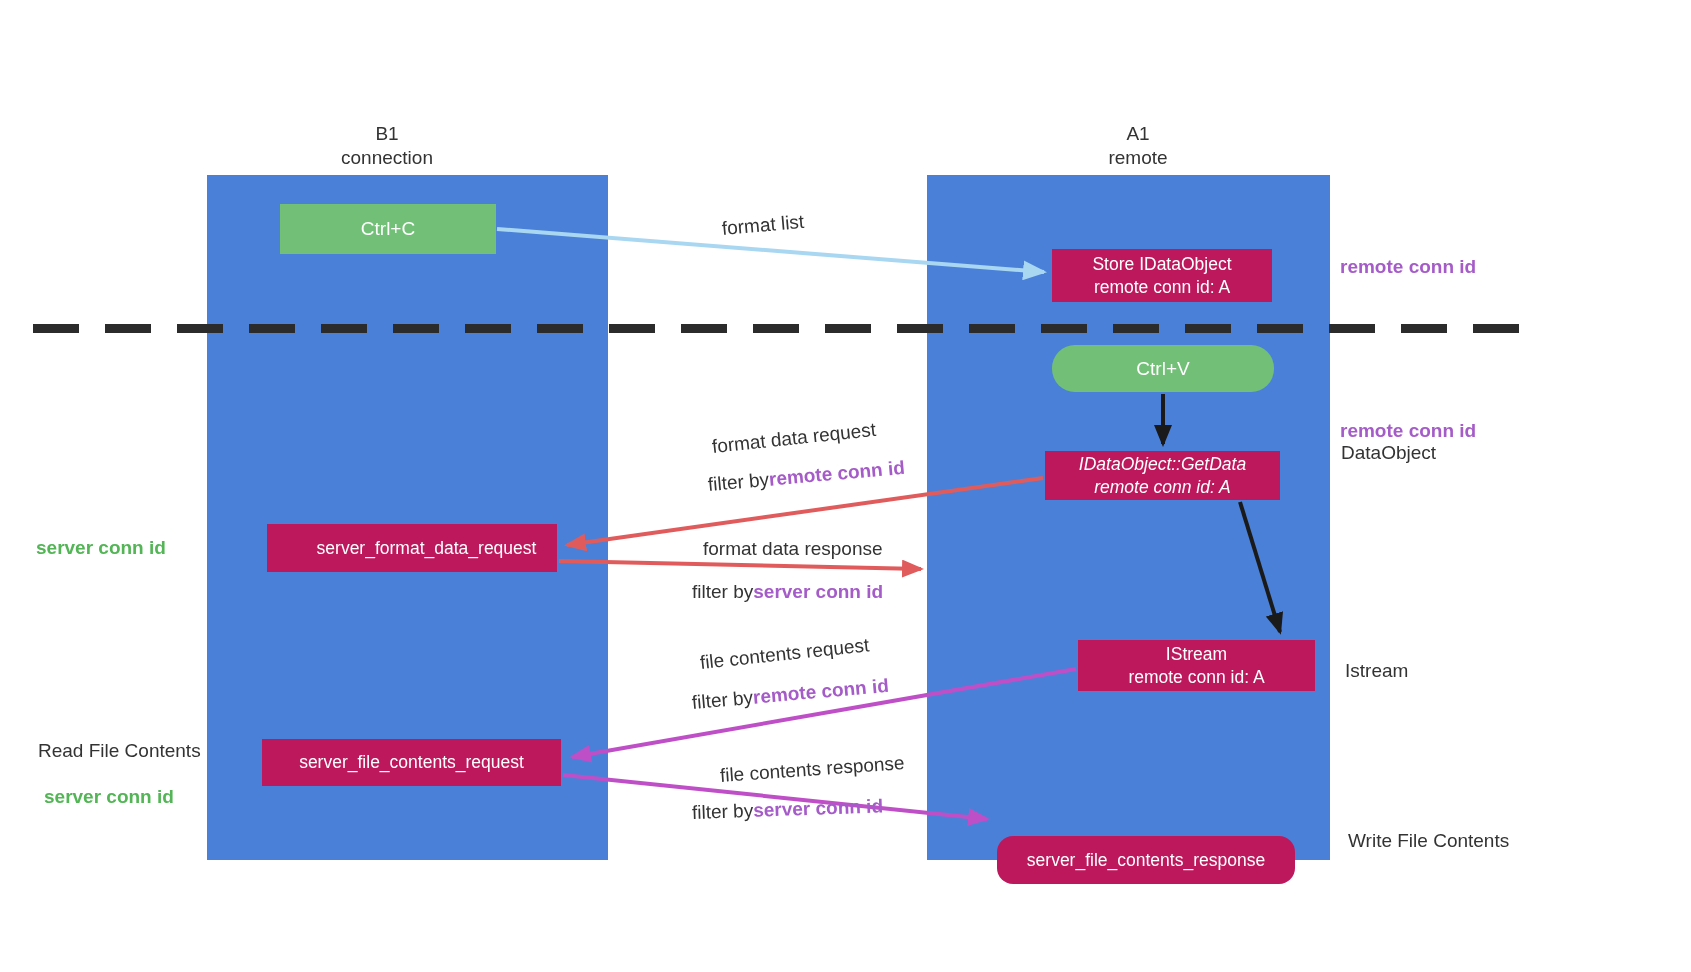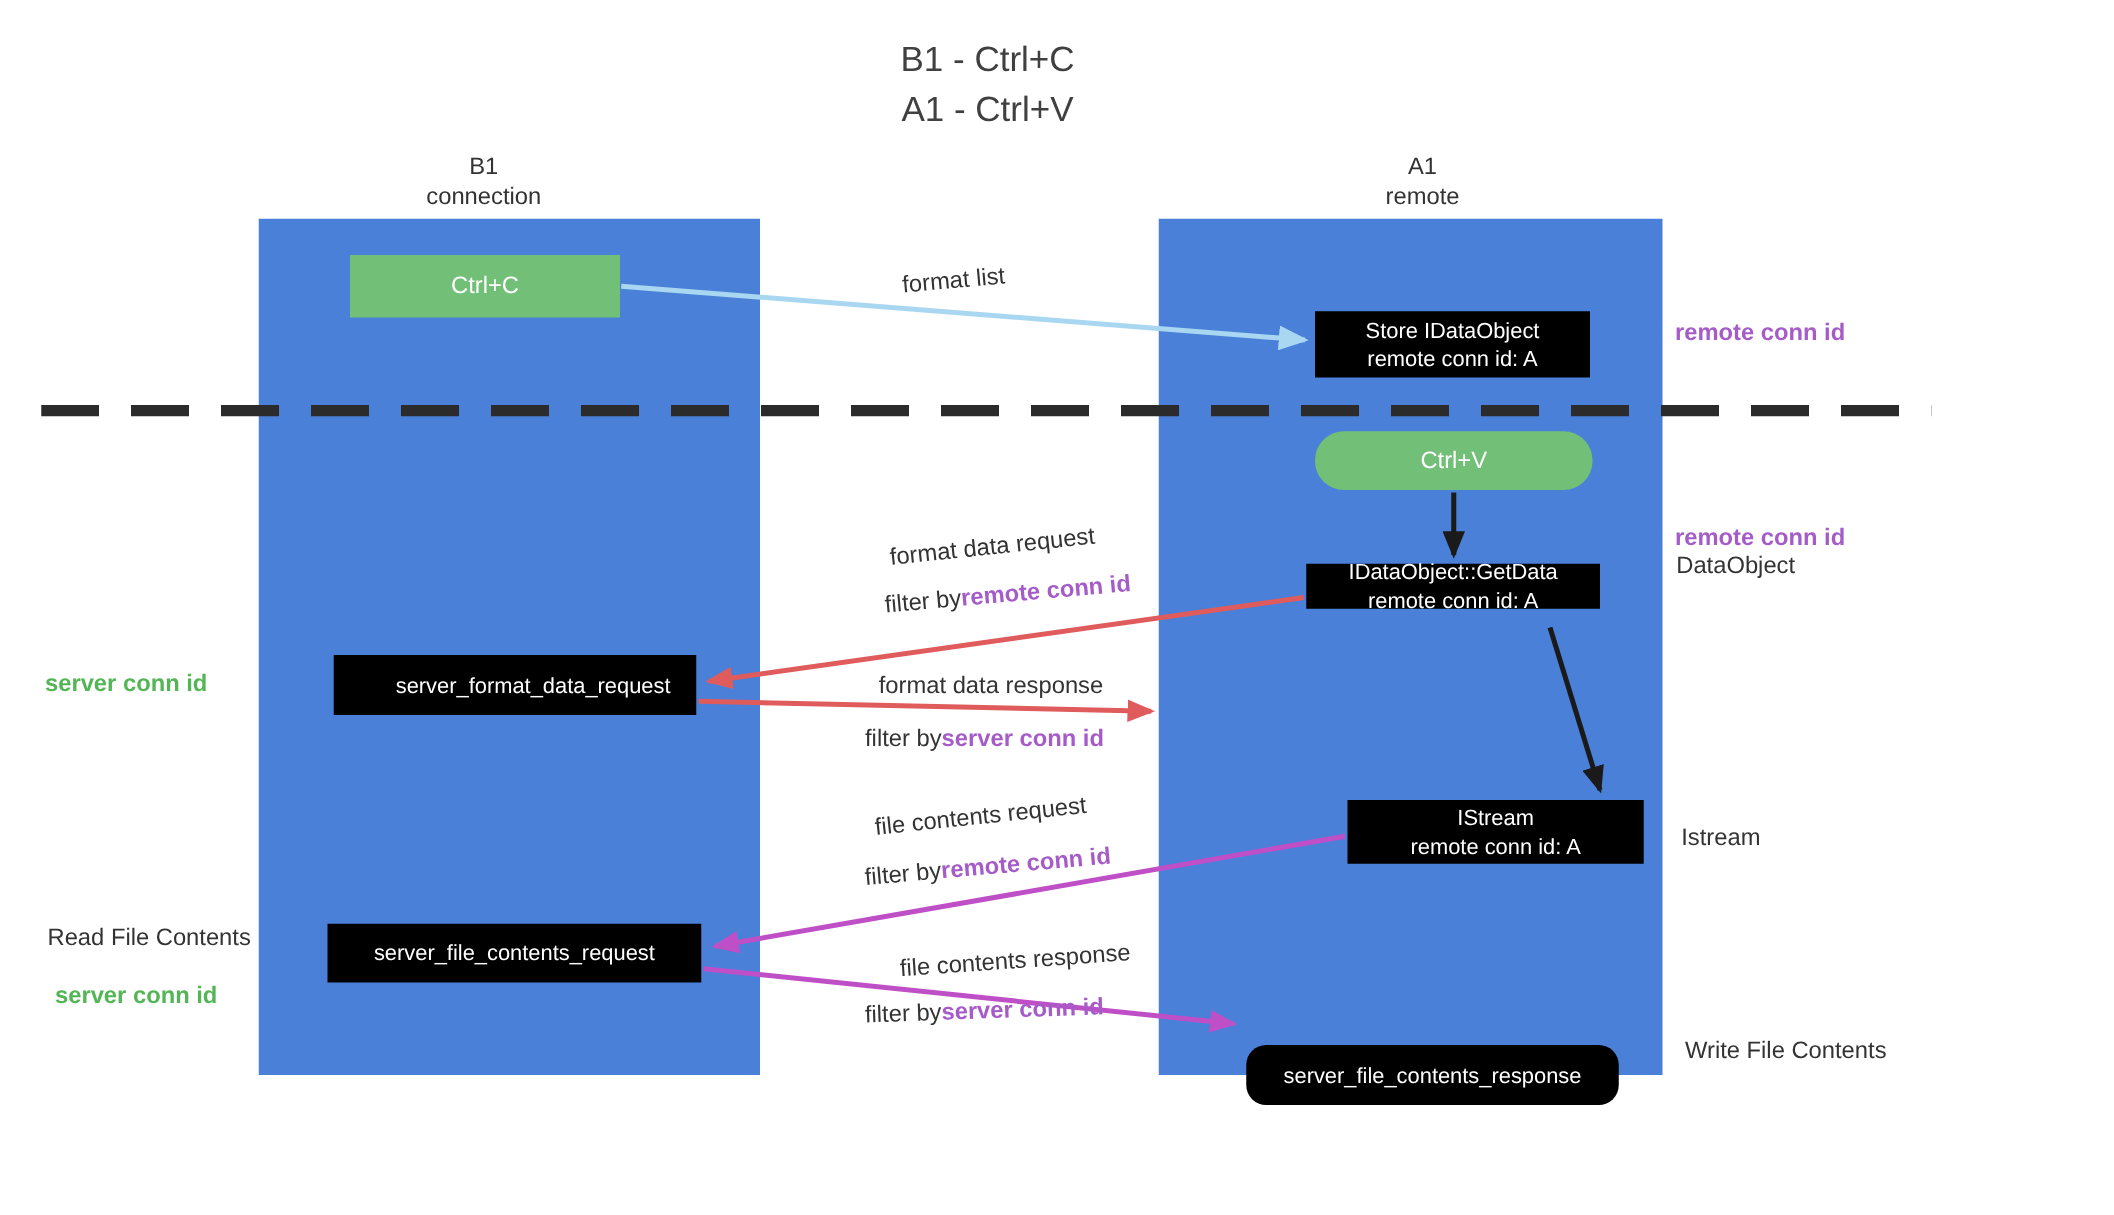--- a/index.html
+++ b/index.html
@@ -45,21 +45,21 @@
   .box {
     position: absolute;
     display: flex;
     flex-direction: column;
     align-items: center;
     justify-content: center;
     color: #ffffff;
     text-align: left;
   }
   .box.green { background: #72bf77; font-size: 19px; }
-  .box.orange { background: #000000; font-size: 17.5px; line-height: 23px; }
+  .box.orange { background: #be185d; font-size: 17.5px; line-height: 23px; }
 
   .side-label {
     position: absolute;
     font-size: 19px;
     color: #333333;
     white-space: nowrap;
   }
   .side-label.purple { color: #a55cc8; font-weight: bold; }
   .side-label.green { color: #53b556; font-weight: bold; }
 
@@ -77,24 +77,20 @@
     left: 0; top: 0;
     width: 1691px; height: 972px;
     pointer-events: none;
   }
 </style>
 </head>
 <body>
 
 <div class="canvas">
 
-  <div class="title">
-    <div>B1 - Ctrl+C</div>
-    <div>A1 - Ctrl+V</div>
-  </div>
 
   <div class="lane-header" style="left:287px; top:122px;">
     <div>B1</div>
     <div>connection</div>
   </div>
   <div class="lane-header" style="left:1038px; top:122px;">
     <div>A1</div>
     <div>remote</div>
   </div>
 
@@ -134,21 +130,21 @@
 
   <div class="box orange" style="left:1052px; top:249px; width:220px; height:53px;">
     <span>Store IDataObject</span>
     <span>remote conn id: A</span>
   </div>
 
   <div class="box green" style="left:1052px; top:345px; width:222px; height:47px;border-radius:23px;">
     <span>Ctrl+V</span>
   </div>
 
-  <div class="box orange" style="left:1045px; top:451px; width:235px; height:36px;">
+  <div class="box orange" style="left:1045px; top:451px; width:235px; height:49px;font-style:italic;">
     <span>IDataObject::GetData</span>
     <span>remote conn id: A</span>
   </div>
 
   <div class="box orange" style="left:267px; top:524px; width:290px; height:48px;padding-left:29px;">
     <span>server_format_data_request</span>
   </div>
 
 
   <div class="box orange" style="left:1078px; top:640px; width:237px; height:51px;">

